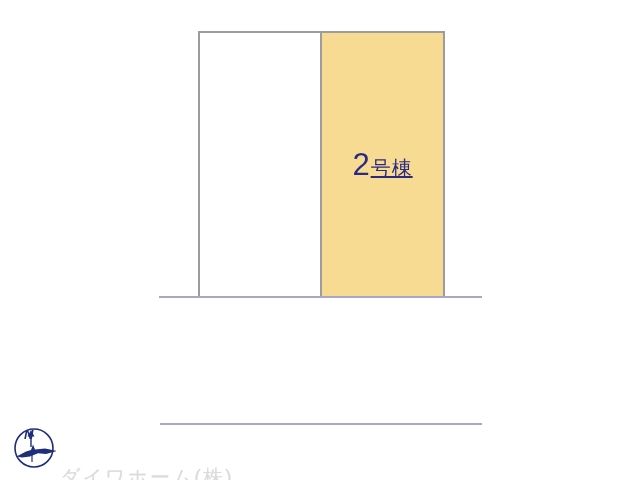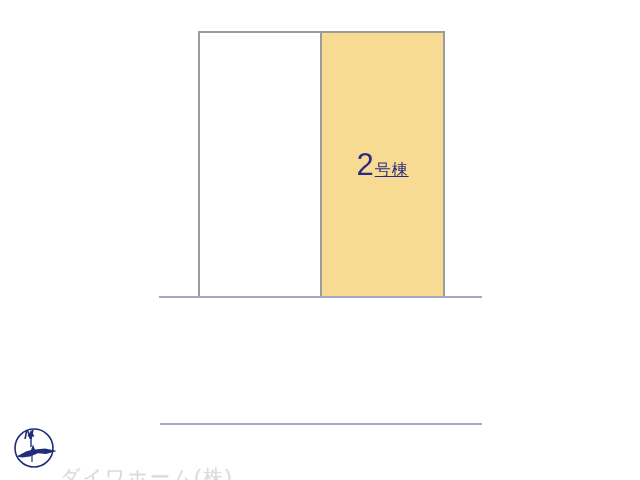--- a/index.html
+++ b/index.html
@@ -50,21 +50,21 @@
     display: flex;
     align-items: baseline;
     white-space: nowrap;
   }
   .parcel-label .num {
     font-size: 31px;
     line-height: 1;
     letter-spacing: 1px;
   }
   .parcel-label .suffix {
-    font-size: 16px;
+    font-size: 20px;
     line-height: 1;
     letter-spacing: 1px;
     text-decoration: underline;
   }
   
   .road-line {
     position: absolute;
     height: 2px;
     background: #a8a8c6;
   }

